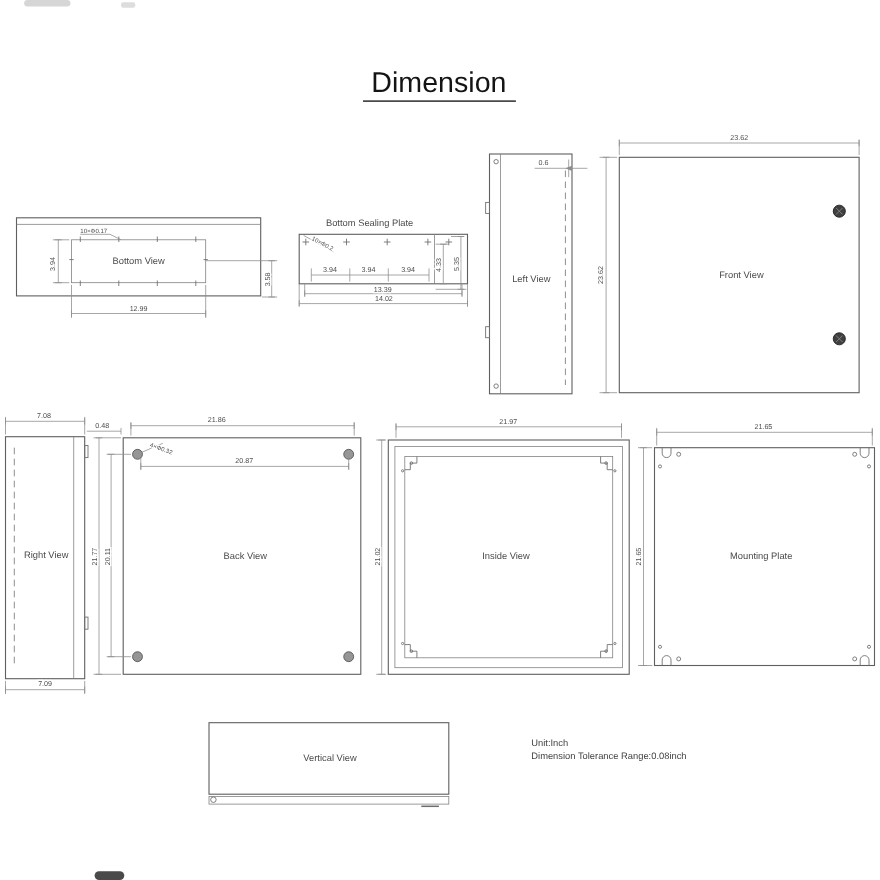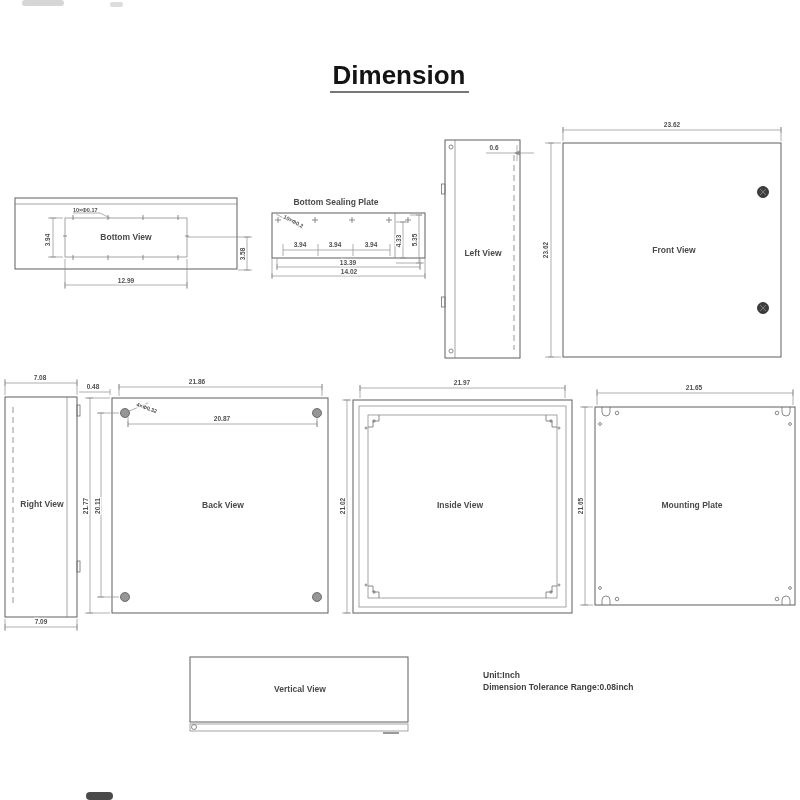--- a/index.html
+++ b/index.html
@@ -1,17 +1,17 @@
 <!DOCTYPE html>
 <html><head>
 <meta charset="utf-8">
 <style>
   html,body{margin:0;padding:0;background:#fff;}
   #canvas{position:relative;width:800px;height:800px;background:#ffffff;overflow:hidden;
-          font-family:"Liberation Sans",sans-serif;font-weight:bold;}
+          font-family:"Liberation Sans",sans-serif;}
   svg text{font-family:"Liberation Sans",sans-serif;fill:#4f4f4f;}
   .title-txt{font-size:26px;fill:#141414;}
   .viewlbl{font-size:8.5px;fill:#4a4a4a;}
   .dimtxt{font-size:6.5px;fill:#4f4f4f;paint-order:stroke;stroke:#ffffff;stroke-width:2.5px;}
   .tinytxt{font-size:5.5px;fill:#4f4f4f;paint-order:stroke;stroke:#ffffff;stroke-width:2px;}
   .notetxt{font-size:8.5px;fill:#3f3f3f;}
   .outline{stroke:#5f5f5f;fill:none;stroke-width:1;}
   .thin{stroke:#7e7e7e;fill:none;stroke-width:.7;}
   .dim{stroke:#8d8d8d;fill:none;stroke-width:.7;}
   .dash{stroke:#7e7e7e;fill:none;stroke-width:.8;stroke-dasharray:6 4;}

